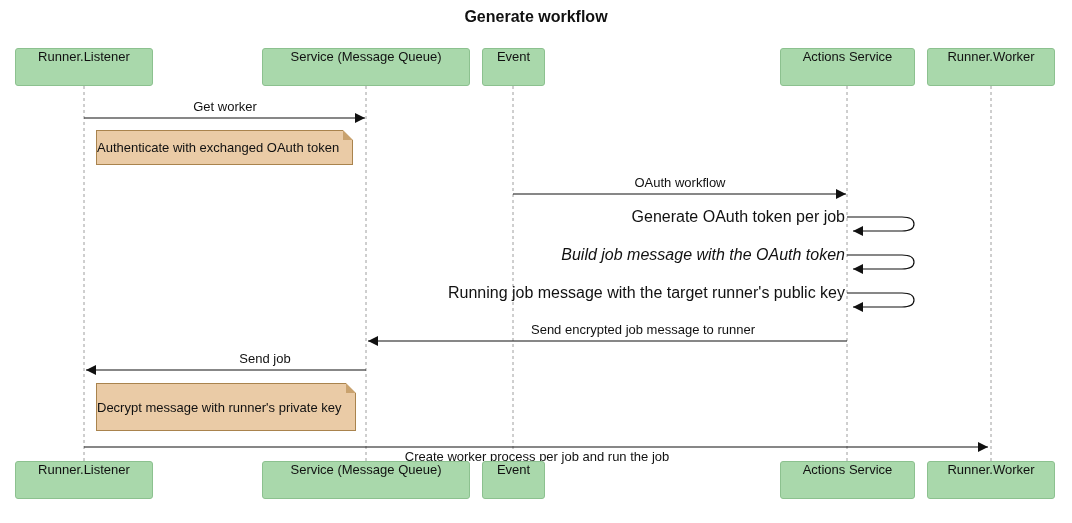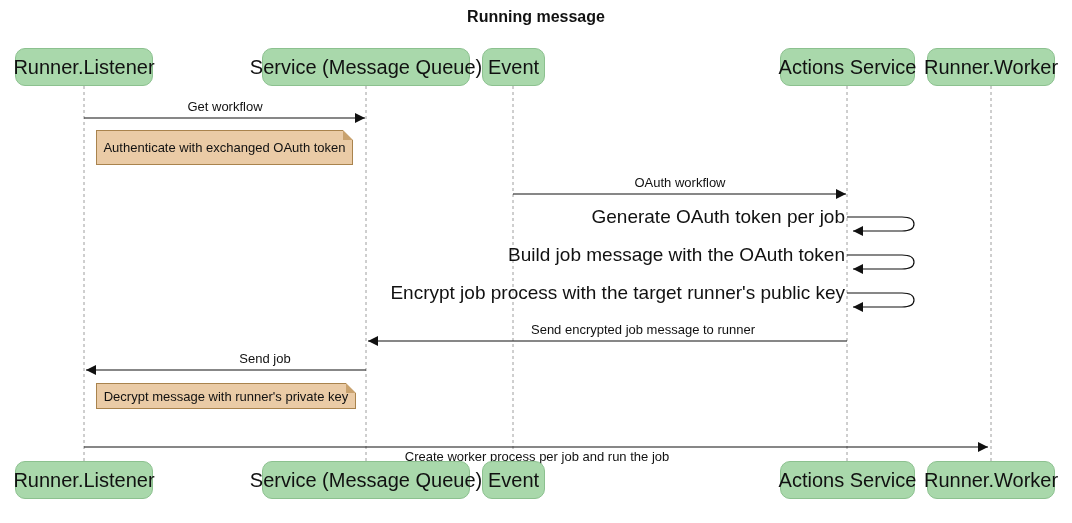--- a/index.html
+++ b/index.html
@@ -7,39 +7,39 @@
     --note-fill:#eacba6; --note-border:#a9834d; --note-fold:#c9a26e;
     --line:#111111; --lifeline:#9e9e9e; --text:#111111; --bg:#ffffff;
   }
   html,body{margin:0;padding:0;background:var(--bg);}
   body{font-family:"Liberation Sans","DejaVu Sans",sans-serif;color:var(--text);}
   .diagram{position:relative;width:1072px;height:523px;background:var(--bg);overflow:hidden;}
   .title{position:absolute;top:8px;left:0;width:100%;text-align:center;
          font-size:16px;font-weight:bold;white-space:nowrap;}
   svg.layer{position:absolute;left:0;top:0;pointer-events:none;}
   .actor{position:absolute;height:38px;background:var(--actor-fill);
-         border:1px solid var(--actor-border);border-radius:10px;
-         display:flex;align-items:center;justify-content:center;
-         font-size:20px;white-space:nowrap;box-sizing:border-box;}
+         border:1px solid var(--actor-border);border-radius:3px;
+         display:flex;align-items:flex-start;justify-content:center;
+         font-size:13px;white-space:nowrap;box-sizing:border-box;}
   .msg-label{position:absolute;font-size:13px;white-space:nowrap;
              transform:translateX(-50%);background:var(--bg);padding:0 3px;line-height:16px;}
-  .self-label{position:absolute;font-size:19px;white-space:nowrap;
+  .self-label{position:absolute;font-size:16px;white-space:nowrap;
               text-align:right;line-height:16px;}
   .note{position:absolute;background:var(--note-fill);border:1px solid var(--note-border);
-        box-sizing:border-box;display:flex;align-items:center;justify-content:center;
+        box-sizing:border-box;display:flex;align-items:center;
         font-size:13px;white-space:nowrap;}
   .note .fold{position:absolute;top:-1px;right:-1px;width:0;height:0;border-style:solid;
         border-width:0 10px 10px 0;border-color:var(--bg) var(--bg) var(--note-fold) var(--note-fold);}
 </style>
 </head>
 <body>
 
 <div class="diagram">
 
-  <div class="title">Running message</div>
+  <div class="title">Generate workflow</div>
 
   <svg class="layer" width="1072" height="523" viewBox="0 0 1072 523">
     <defs>
       <marker id="arr" markerWidth="14" markerHeight="12" refX="10" refY="5" orient="auto" markerUnits="userSpaceOnUse">
         <path d="M0,0 L10,5 L0,10 z" fill="#111111"></path>
       </marker>
     </defs>
 
     <g stroke="#9e9e9e" stroke-width="1" stroke-dasharray="3,3">
       <line x1="84" y1="86" x2="84" y2="461"></line>
@@ -70,34 +70,34 @@
   <div class="actor" style="left:482px;top:48px;width:63px;">
       <span>Event</span>
     </div>
   <div class="actor" style="left:780px;top:48px;width:135px;">
       <span>Actions Service</span>
     </div>
   <div class="actor" style="left:927px;top:48px;width:128px;">
       <span>Runner.Worker</span>
     </div>
 
-  <div class="msg-label" style="left:225px;top:99px;">Get workflow</div>
+  <div class="msg-label" style="left:225px;top:99px;">Get worker</div>
   <div class="msg-label" style="left:680px;top:175px;">OAuth workflow</div>
   <div class="self-label" style="right:227px;top:209px;">Generate OAuth token per job</div>
-  <div class="self-label" style="right:227px;top:247px;">Build job message with the OAuth token</div>
-  <div class="self-label" style="right:227px;top:285px;">Encrypt job process with the target runner's public key</div>
+  <div class="self-label" style="right:227px;top:247px;font-style:italic;">Build job message with the OAuth token</div>
+  <div class="self-label" style="right:227px;top:285px;">Running job message with the target runner's public key</div>
   <div class="msg-label" style="left:606px;top:322px;margin-left:37px;">Send encrypted job message to runner</div>
   <div class="msg-label" style="left:225px;top:351px;margin-left:40px;">Send job</div>
   <div class="msg-label" style="left:537px;top:428px;margin-top:21px;">Create worker process per job and run the job</div>
 
   <div class="note" style="left:96px;top:130px;width:257px;height:35px;">
     <span>Authenticate with exchanged OAuth token</span>
     <span class="fold"></span>
   </div>
-  <div class="note" style="left:96px;top:383px;width:260px;height:26px;">
+  <div class="note" style="left:96px;top:383px;width:260px;height:48px;">
     <span>Decrypt message with runner's private key</span>
     <span class="fold"></span>
   </div>
 
   <div class="actor" style="left:15px;top:461px;width:138px;">
       <span>Runner.Listener</span>
     </div>
   <div class="actor" style="left:262px;top:461px;width:208px;">
       <span>Service (Message Queue)</span>
     </div>

